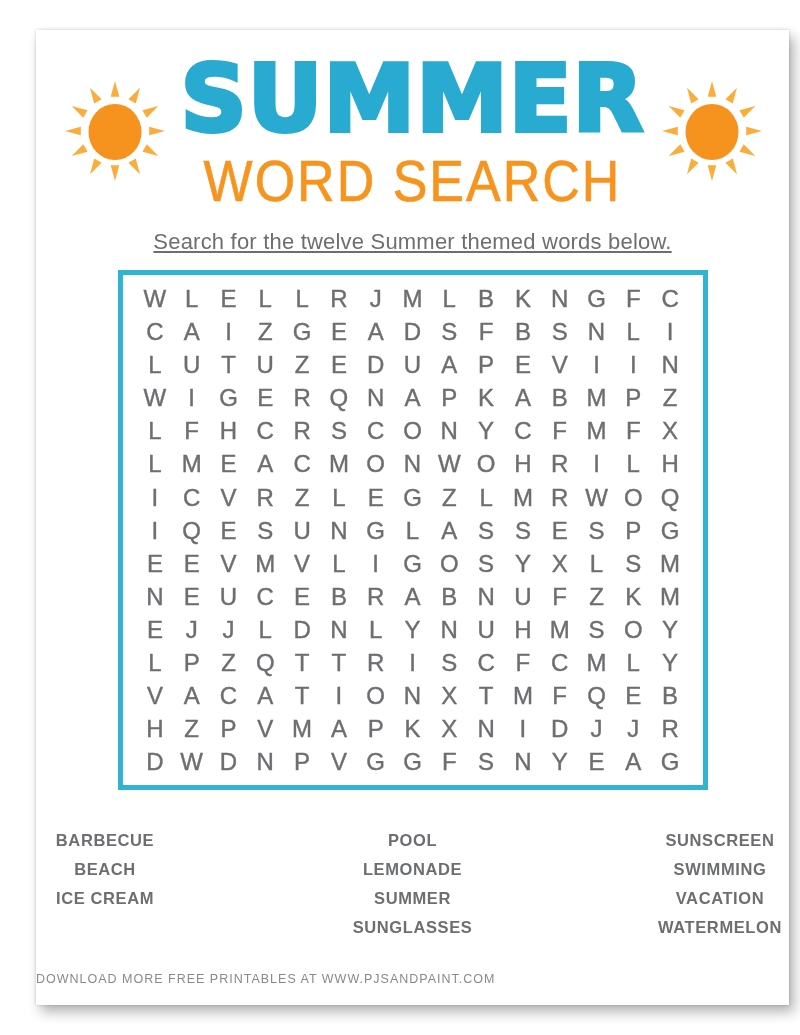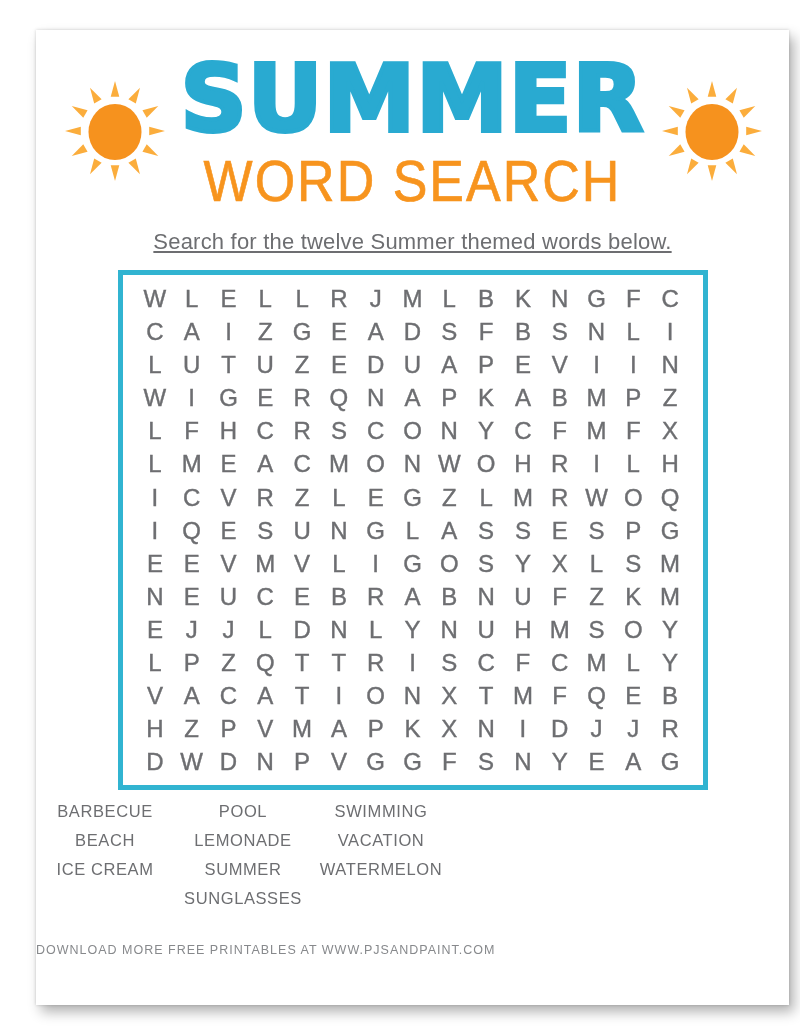--- a/index.html
+++ b/index.html
@@ -70,23 +70,24 @@
     grid-auto-rows:1fr;
     padding:8px 14px 6px;
   }
   .grid-letter{
     display:flex; align-items:center; justify-content:center;
     font-size:24px;
     color:var(--text-gray);
     -webkit-text-stroke:0.4px var(--text-gray);
   }
   .word-list{
-    margin-top:7px;
+    margin-top:36px;
     display:flex;
-    justify-content:flex-start;
+    justify-content:space-between;
+    font-weight:bold;
   }
   .word-col{width:138px;}
   .word-col + .word-col{margin-left:0px;}
   .word{
     text-align:center;
     font-size:16.5px;
     letter-spacing:0.6px;
     color:var(--text-gray);
     height:29px;
     line-height:29px;
@@ -385,20 +386,21 @@
         <div class="word">BEACH</div>
         <div class="word">ICE CREAM</div>
       </div>
       <div class="word-col">
         <div class="word">POOL</div>
         <div class="word">LEMONADE</div>
         <div class="word">SUMMER</div>
         <div class="word">SUNGLASSES</div>
       </div>
       <div class="word-col">
+        <div class="word">SUNSCREEN</div>
         <div class="word">SWIMMING</div>
         <div class="word">VACATION</div>
         <div class="word">WATERMELON</div>
       </div>
     </div>
 
   <div class="footer">DOWNLOAD MORE FREE PRINTABLES AT WWW.PJSANDPAINT.COM</div>
 
 </div>
 

